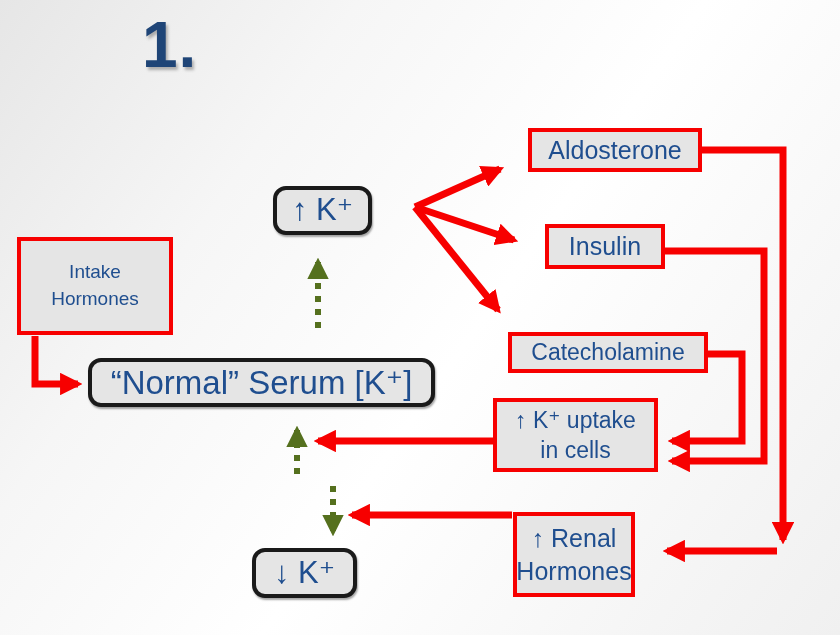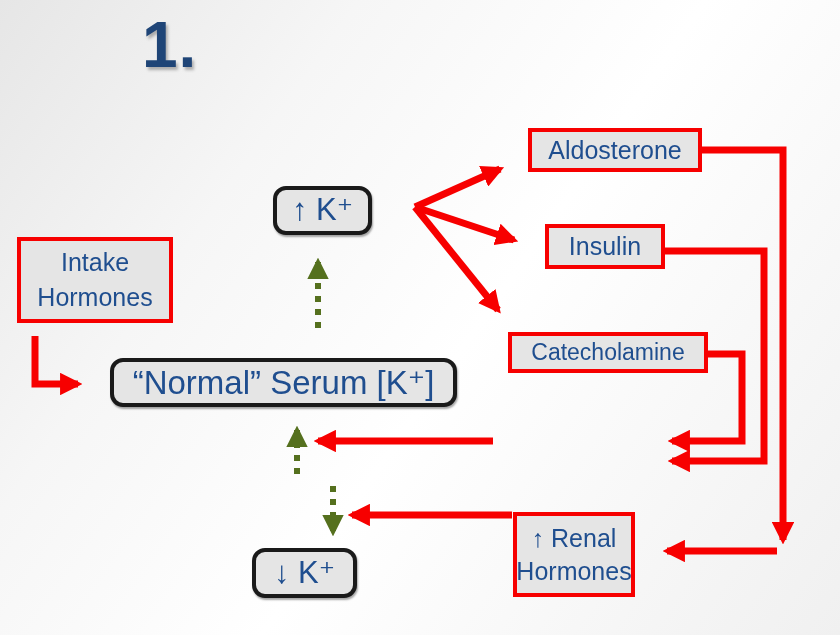--- a/index.html
+++ b/index.html
@@ -38,23 +38,23 @@
   .rbox{border:4px solid var(--red);}
   .kbox{
     border:4px solid var(--box-border-black);border-radius:13px;
     box-shadow:1px 2px 2px rgba(0,0,0,.35);
   }
   .box-aldosterone{left:528px;top:128px;width:174px;height:44px;font-size:25px;}
   .box-insulin{left:545px;top:224px;width:120px;height:45px;font-size:25px;}
   .box-catecholamine{left:508px;top:332px;width:200px;height:41px;font-size:23px;}
   .box-uptake{left:493px;top:398px;width:165px;height:74px;font-size:23px;}
   .box-renal{left:513px;top:512px;width:122px;height:85px;font-size:25px;}
-  .box-intake{left:17px;top:237px;width:156px;height:86px;font-size:25px;line-height:1.42;}
+  .box-intake{left:17px;top:237px;width:156px;height:98px;font-size:19px;line-height:1.42;}
   .box-kup{left:273px;top:186px;width:99px;height:49px;font-size:31px;}
-  .box-normal{left:110px;top:358px;width:347px;height:49px;font-size:33px;}
+  .box-normal{left:88px;top:358px;width:347px;height:49px;font-size:33px;}
   .box-kdown{left:252px;top:548px;width:105px;height:50px;font-size:31px;}
 </style>
 </head>
 <body>
 
 <div class="stage">
 
   <svg class="wires" width="840" height="635" viewBox="0 0 840 635">
     <defs>
       <marker id="mr" viewBox="0 0 10 10" refX="8" refY="5" markerWidth="3.2" markerHeight="3.2" orient="auto">
@@ -104,20 +104,24 @@
   </div>
 
   <div class="box rbox box-insulin">
     <span>Insulin</span>
   </div>
 
   <div class="box rbox box-catecholamine">
     <span>Catecholamine</span>
   </div>
 
+  <div class="box rbox box-uptake">
+    <span>↑ K⁺ uptake</span>
+    <span>in cells</span>
+  </div>
 
   <div class="box rbox box-renal">
     <span>↑ Renal</span>
     <span>Hormones</span>
   </div>
 
   <div class="box rbox box-intake">
     <span>Intake</span>
     <span>Hormones</span>
   </div>

